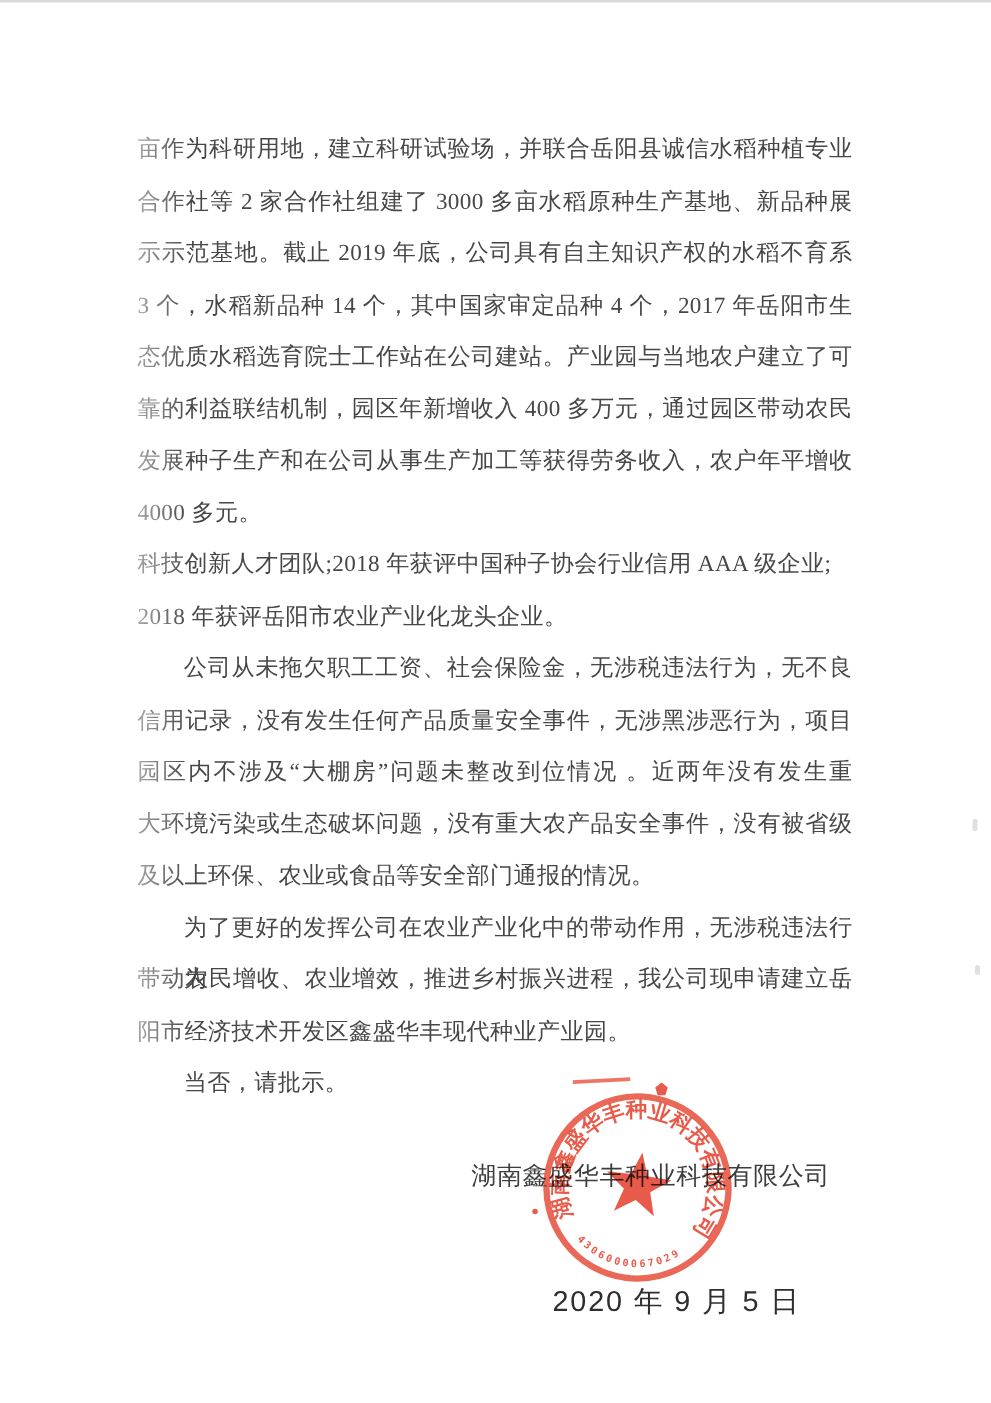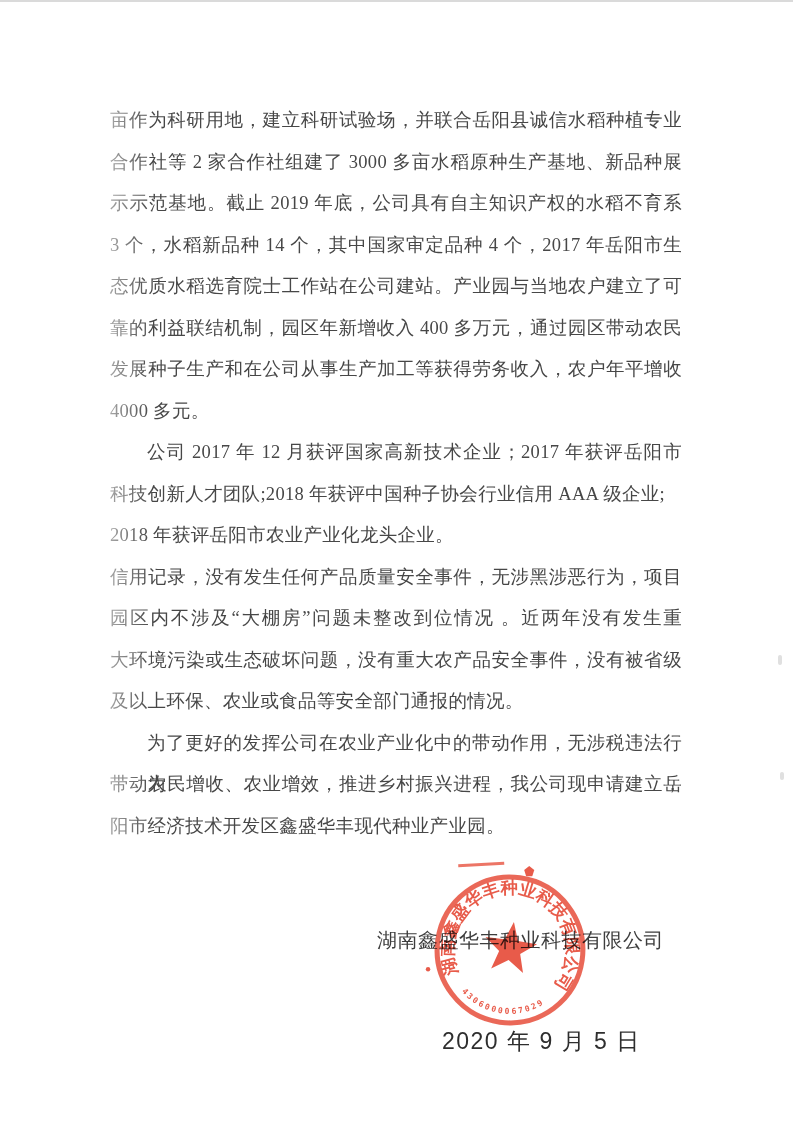--- a/index.html
+++ b/index.html
@@ -76,30 +76,31 @@
 
   <div class="doc">
       <div class="line just">亩作为科研用地，建立科研试验场，并联合岳阳县诚信水稻种植专业</div>
       <div class="line just">合作社等 2 家合作社组建了 3000 多亩水稻原种生产基地、新品种展</div>
       <div class="line just">示示范基地。截止 2019 年底，公司具有自主知识产权的水稻不育系</div>
       <div class="line just">3 个，水稻新品种 14 个，其中国家审定品种 4 个，2017 年岳阳市生</div>
       <div class="line just">态优质水稻选育院士工作站在公司建站。产业园与当地农户建立了可</div>
       <div class="line just">靠的利益联结机制，园区年新增收入 400 多万元，通过园区带动农民</div>
       <div class="line just">发展种子生产和在公司从事生产加工等获得劳务收入，农户年平增收</div>
       <div class="line">4000 多元。</div>
-      <div class="line indent just">公司 2017 年 12 月获评国家高新技术企业；2017 年获评岳阳市</div>
       <div class="line">科技创新人才团队;2018 年获评中国种子协会行业信用 AAA 级企业;</div>
       <div class="line">2018 年获评岳阳市农业产业化龙头企业。</div>
+      <div class="line indent just">公司从未拖欠职工工资、社会保险金，无涉税违法行为，无不良</div>
       <div class="line just">信用记录，没有发生任何产品质量安全事件，无涉黑涉恶行为，项目</div>
       <div class="line just">园区内不涉及“大棚房”问题未整改到位情况 。近两年没有发生重</div>
       <div class="line just">大环境污染或生态破坏问题，没有重大农产品安全事件，没有被省级</div>
       <div class="line">及以上环保、农业或食品等安全部门通报的情况。</div>
       <div class="line indent just">为了更好的发挥公司在农业产业化中的带动作用，无涉税违法行为，</div>
       <div class="line just">带动农民增收、农业增效，推进乡村振兴进程，我公司现申请建立岳</div>
       <div class="line">阳市经济技术开发区鑫盛华丰现代种业产业园。</div>
+      <div class="line indent">当否，请批示。</div>
     </div>
 
   <div class="fade-left"></div>
 
   <div class="sig-company">湖南鑫盛华丰种业科技有限公司</div>
   <div class="sig-date">2020 年 9 月 5 日</div>
 
   <div class="seal-smudge"></div>
 
   <svg class="seal" width="172" height="172" viewBox="0 0 170 170">

